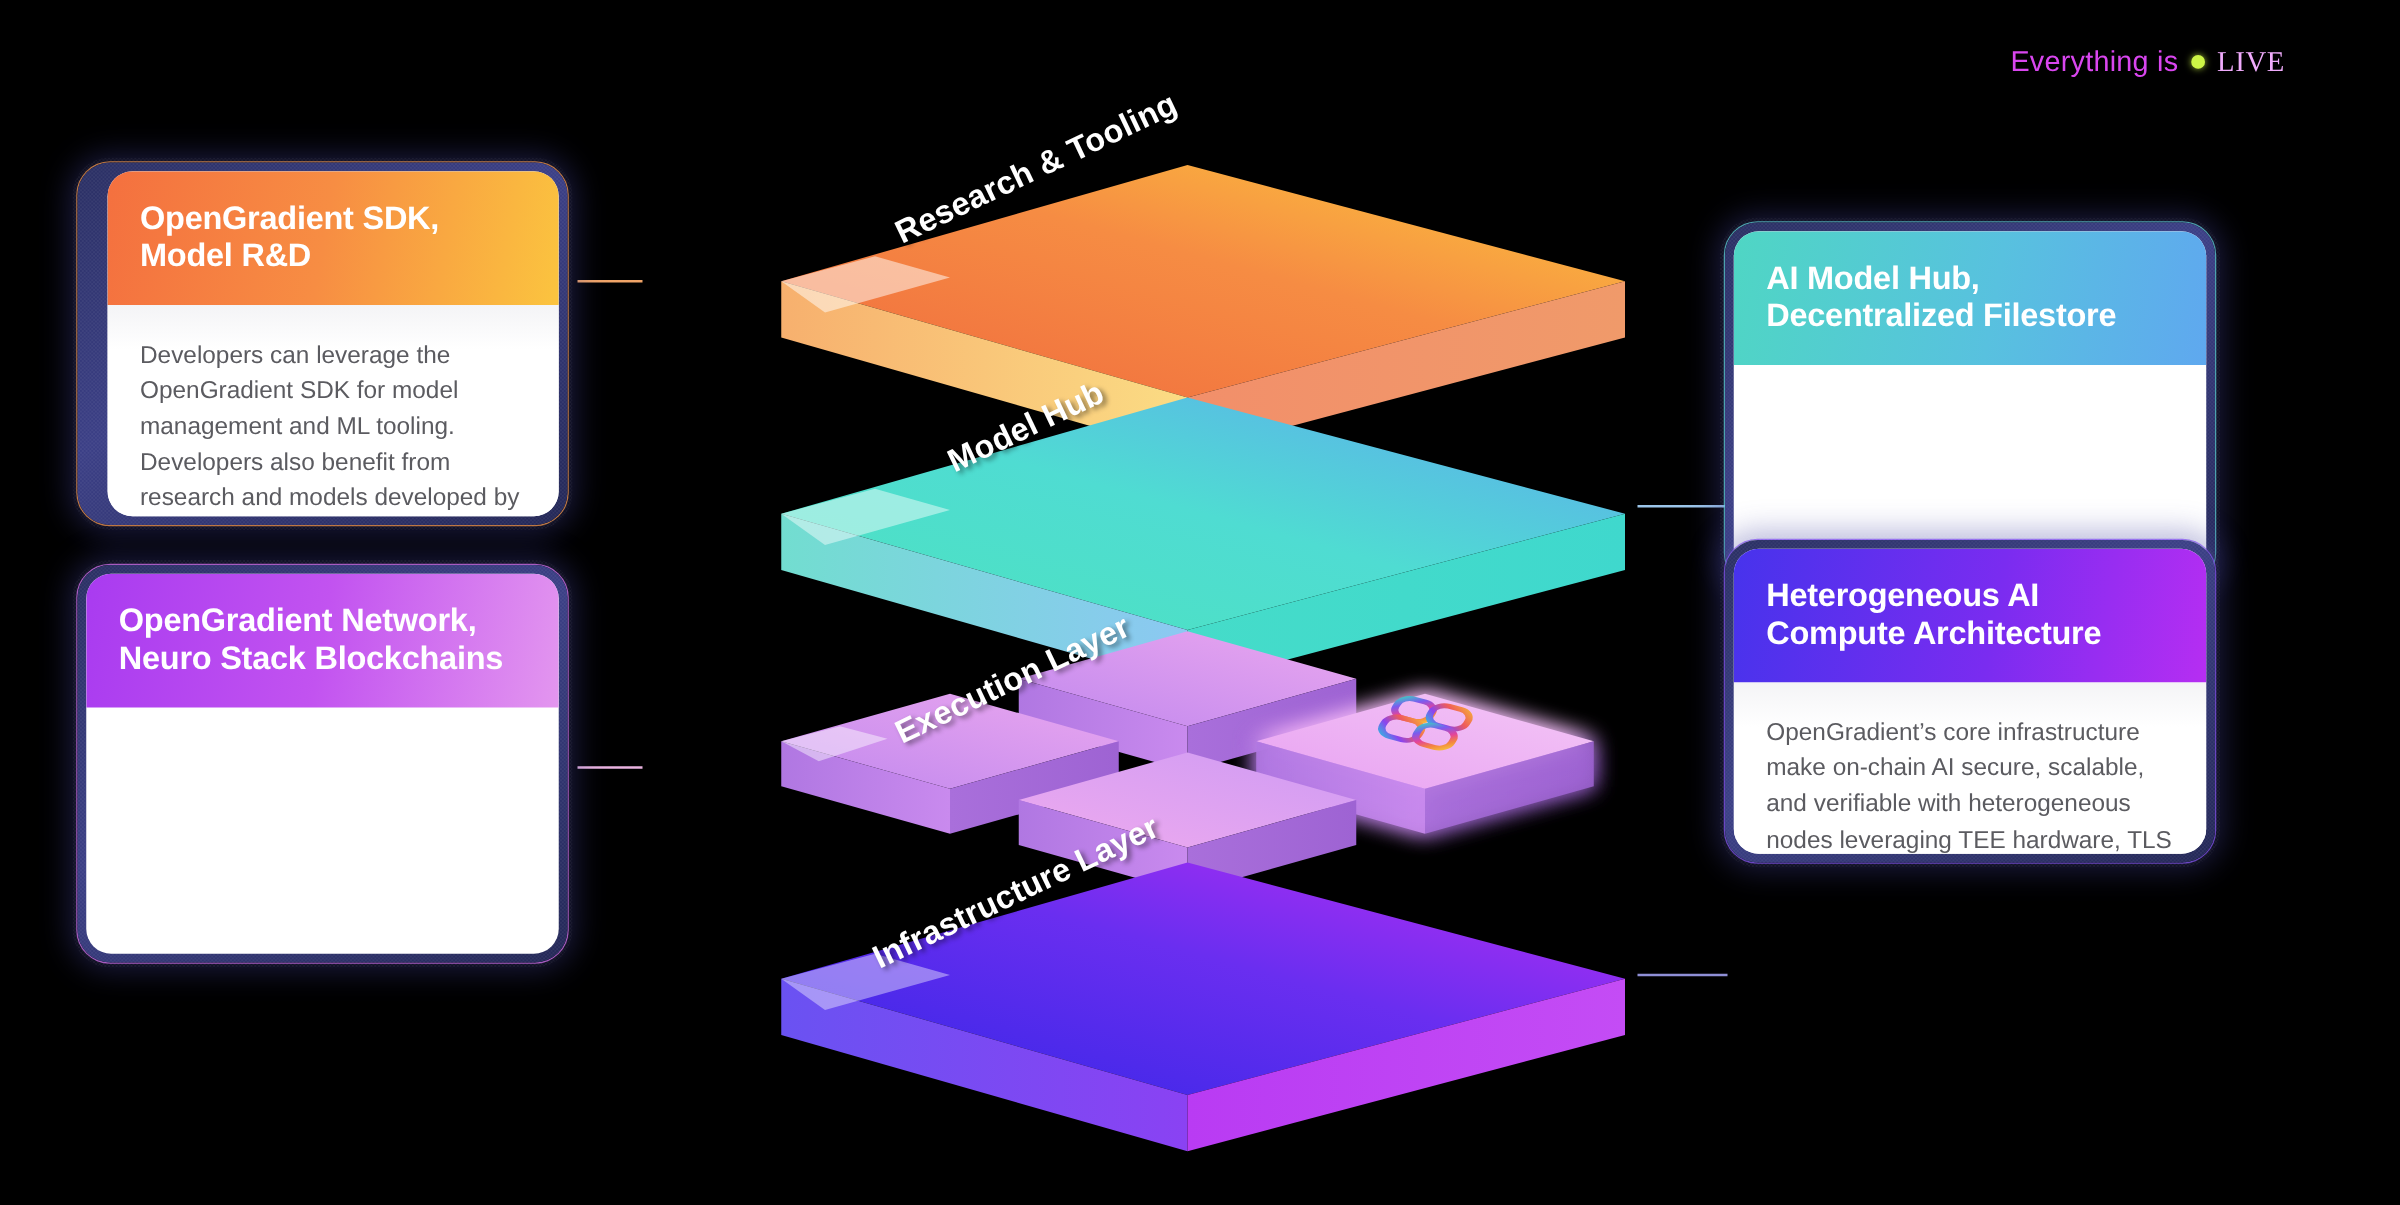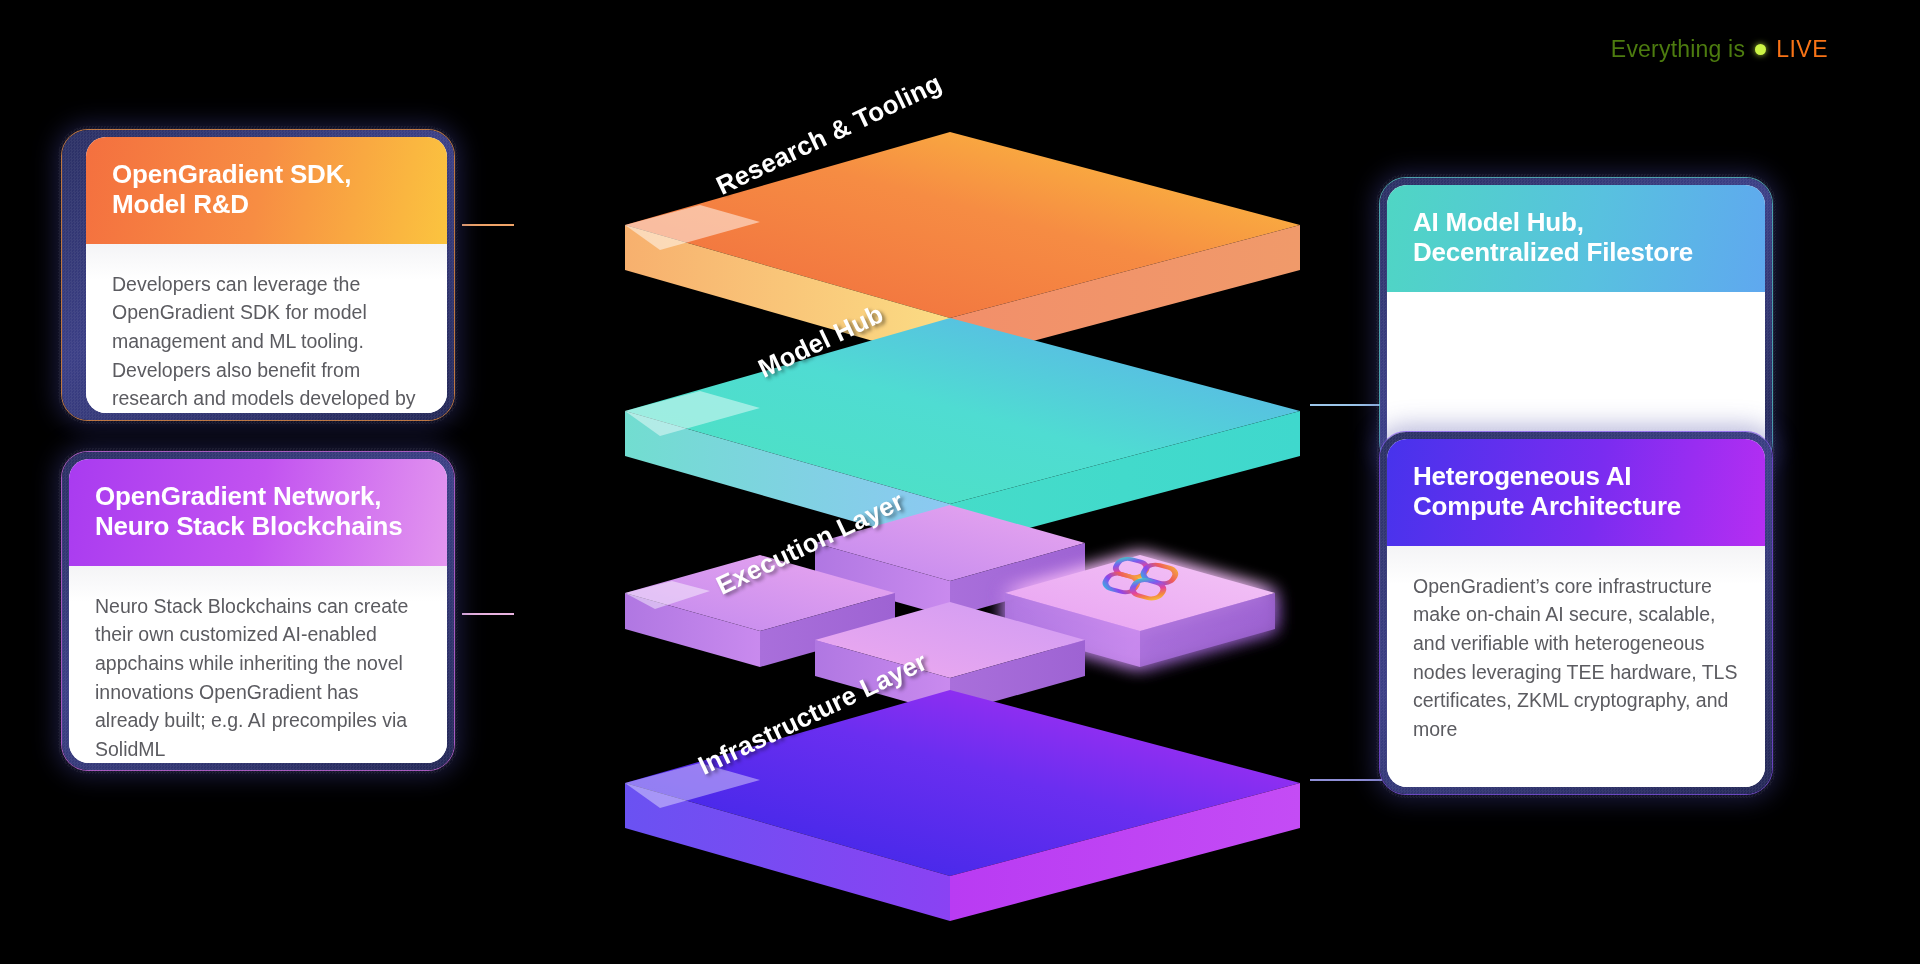--- a/index.html
+++ b/index.html
@@ -10,27 +10,27 @@
     overflow: hidden;
   }
   #stage { position: relative; width: 1920px; height: 964px; }
 
   
   .live-wrap {
     position: absolute; top: 36px; right: 92px;
     display: flex; align-items: center; gap: 10px;
     font-size: 23px; letter-spacing: .2px;
   }
-  .live-label { color: #4d7c0f; }
+  .live-label { color: #d946ef; }
   .live-dot {
     width: 11px; height: 11px; border-radius: 50%;
     background: #cdf546; display: inline-block;
     box-shadow: 0 0 6px rgba(205,245,70,.8);
   }
-  .live-text { color: #f97316; letter-spacing: .5px; }
+  .live-text { color: #f0abfc; letter-spacing: .5px; font-family: Liberation Serif, serif; }
 
   
   .card-shell {
     position: absolute;
     border-radius: 26px;
     padding: 7px;
     background: linear-gradient(150deg,#2a2f63 0%, #3b3f86 45%, #232756 100%);
     box-shadow: 0 0 0 1px rgba(120,125,200,.55),
                 0 0 22px 6px rgba(60,66,150,.45);
   }
@@ -63,21 +63,21 @@
     background: linear-gradient(180deg,#f4f4f6 0%, #ffffff 16%);
     color: #5b5b60;
     font-size: 19.5px;
     line-height: 1.47;
   }
 
   
   #card-tl { left: 62px;  top: 130px; width: 392px; height: 290px; }
   #card-bl { left: 62px;  top: 452px; width: 392px; height: 318px; }
   #card-tr { left: 1380px;top: 130px; width: 392px; height: 290px; }
-  #card-br { left: 1380px;top: 432px; width: 392px; height: 362px; }
+  #card-br { left: 1380px;top: 432px; width: 392px; height: 258px; }
 
   .hd-orange { background: linear-gradient(100deg,#f4703f 0%, #f78d43 48%, #fbc43f 100%); }
   .hd-cyan   { background: linear-gradient(100deg,#4fd6c4 0%, #58c1df 55%, #5fa8ef 100%); }
   .hd-violet { background: linear-gradient(100deg,#a93bf0 0%, #c253f0 50%, #e396ef 100%); }
   .hd-indigo { background: linear-gradient(100deg,#4733ec 0%, #7a2cf0 55%, #b62ef2 100%); }
 
   .shell-orange { box-shadow: 0 0 0 1px rgba(247,150,70,.75), 0 0 24px 6px rgba(70,70,160,.4); padding-left: 24px; }
   .shell-cyan   { box-shadow: 0 0 0 1px rgba(90,205,215,.75), 0 0 24px 6px rgba(70,70,160,.4); margin-top: 48px; }
   .shell-violet { box-shadow: 0 0 0 1px rgba(215,110,240,.75), 0 0 24px 6px rgba(70,70,160,.4); }
   .shell-indigo { box-shadow: 0 0 0 1px rgba(130,80,240,.75), 0 0 24px 6px rgba(70,70,160,.4); }
@@ -282,21 +282,20 @@
   <div class="card-shell shell-orange" id="card-tl">
     <div class="card">
       <div class="card-head hd-orange">OpenGradient SDK,<br>Model R&amp;D</div>
       <div class="card-body">Developers can leverage the OpenGradient SDK for model management and ML tooling. Developers also benefit from research and models developed by the team</div>
     </div>
   </div>
 
   <div class="card-shell shell-violet" id="card-bl">
     <div class="card">
       <div class="card-head hd-violet">OpenGradient Network,<br>Neuro Stack Blockchains</div>
-      <div class="card-body">Neuro Stack Blockchains can create their own customized AI-enabled appchains while inheriting the novel innovations OpenGradient has already built; e.g. AI precompiles via SolidML</div>
     </div>
   </div>
 
   <div class="card-shell shell-cyan" id="card-tr">
     <div class="card">
       <div class="card-head hd-cyan">AI Model Hub,<br>Decentralized Filestore</div>
     </div>
   </div>
 
   <div class="card-shell shell-indigo" id="card-br">

